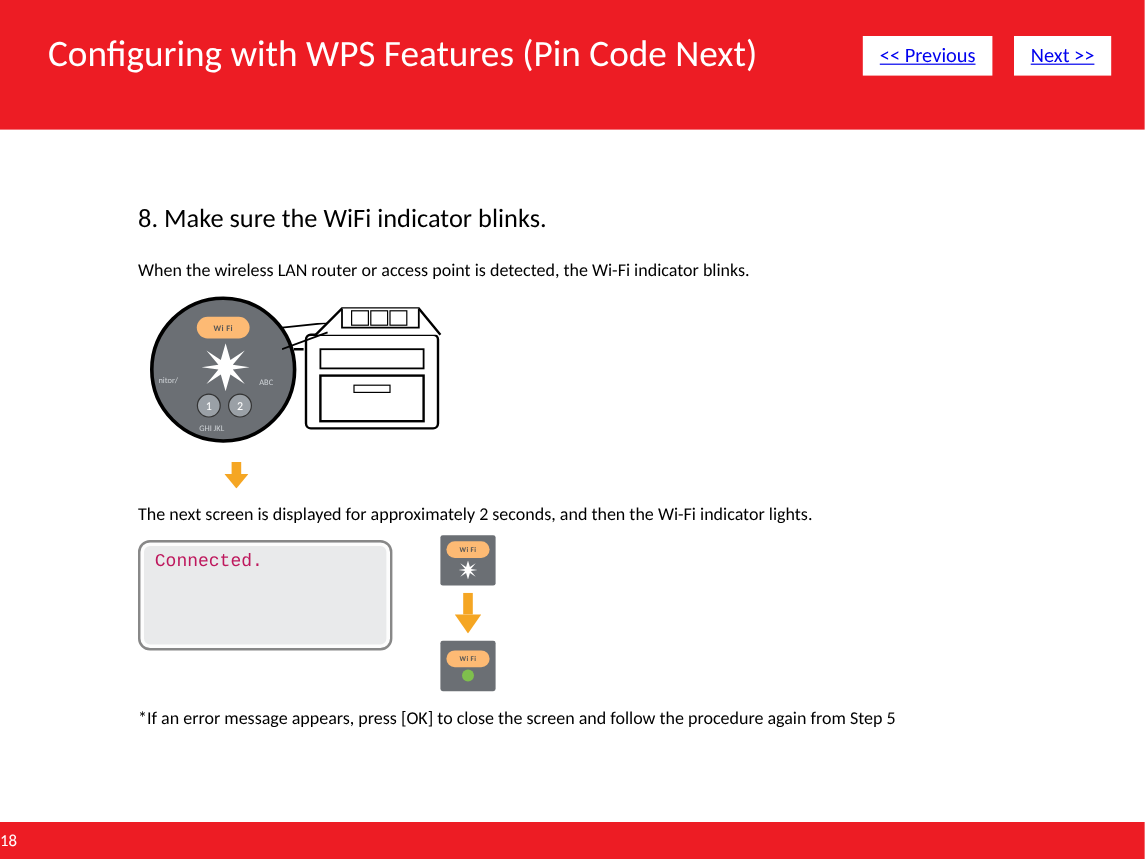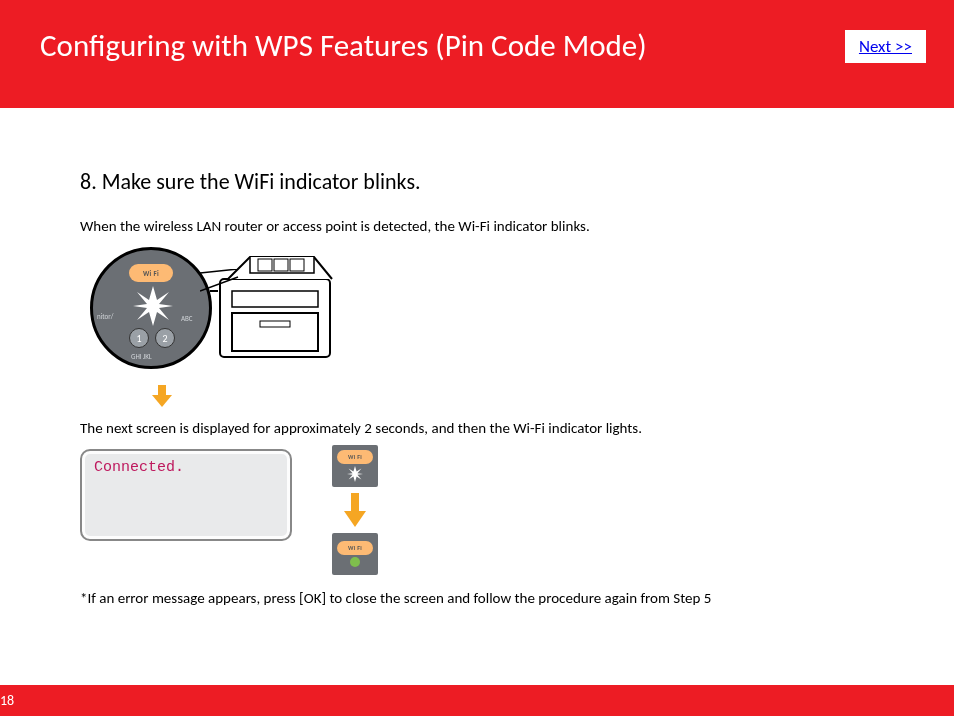--- a/index.html
+++ b/index.html
@@ -31,21 +31,21 @@
     text-decoration: underline;
     font-size: 17px;
     padding: 6px 14px;
     margin-left: 18px;
     border: none;
     cursor: pointer;
     font-family: inherit;
     margin-top: 4px;
   }
   .content {
-    padding: 60px 110px 0 80px;
+    padding: 60px 110px 0 115px;
   }
   .step-heading {
     font-size: 22px;
     font-weight: 400;
     color: #000;
     margin-bottom: 22px;
   }
   .body-text {
     font-size: 15px;
     color: #000;
@@ -189,21 +189,22 @@
     width: 10px;
     height: 10px;
     border-radius: 50%;
     background: #7fbf4d;
   }
 </style>
 </head>
 <body>
 
 <div class="header">
-  <div class="title">Configuring with WPS Features (Pin Code Mode)</div>
+  <div class="title">Configuring with WPS Features (Pin Code Next)</div>
+  <button class="nav-btn">&lt;&lt; Previous</button>
   <button class="nav-btn">Next &gt;&gt;</button>
 </div>
 
 <div class="content">
 
   <h2 class="step-heading">8. Make sure the WiFi indicator blinks.</h2>
 
   <p class="body-text">When the wireless LAN router or access point is detected, the Wi-Fi indicator blinks.</p>
 
   

